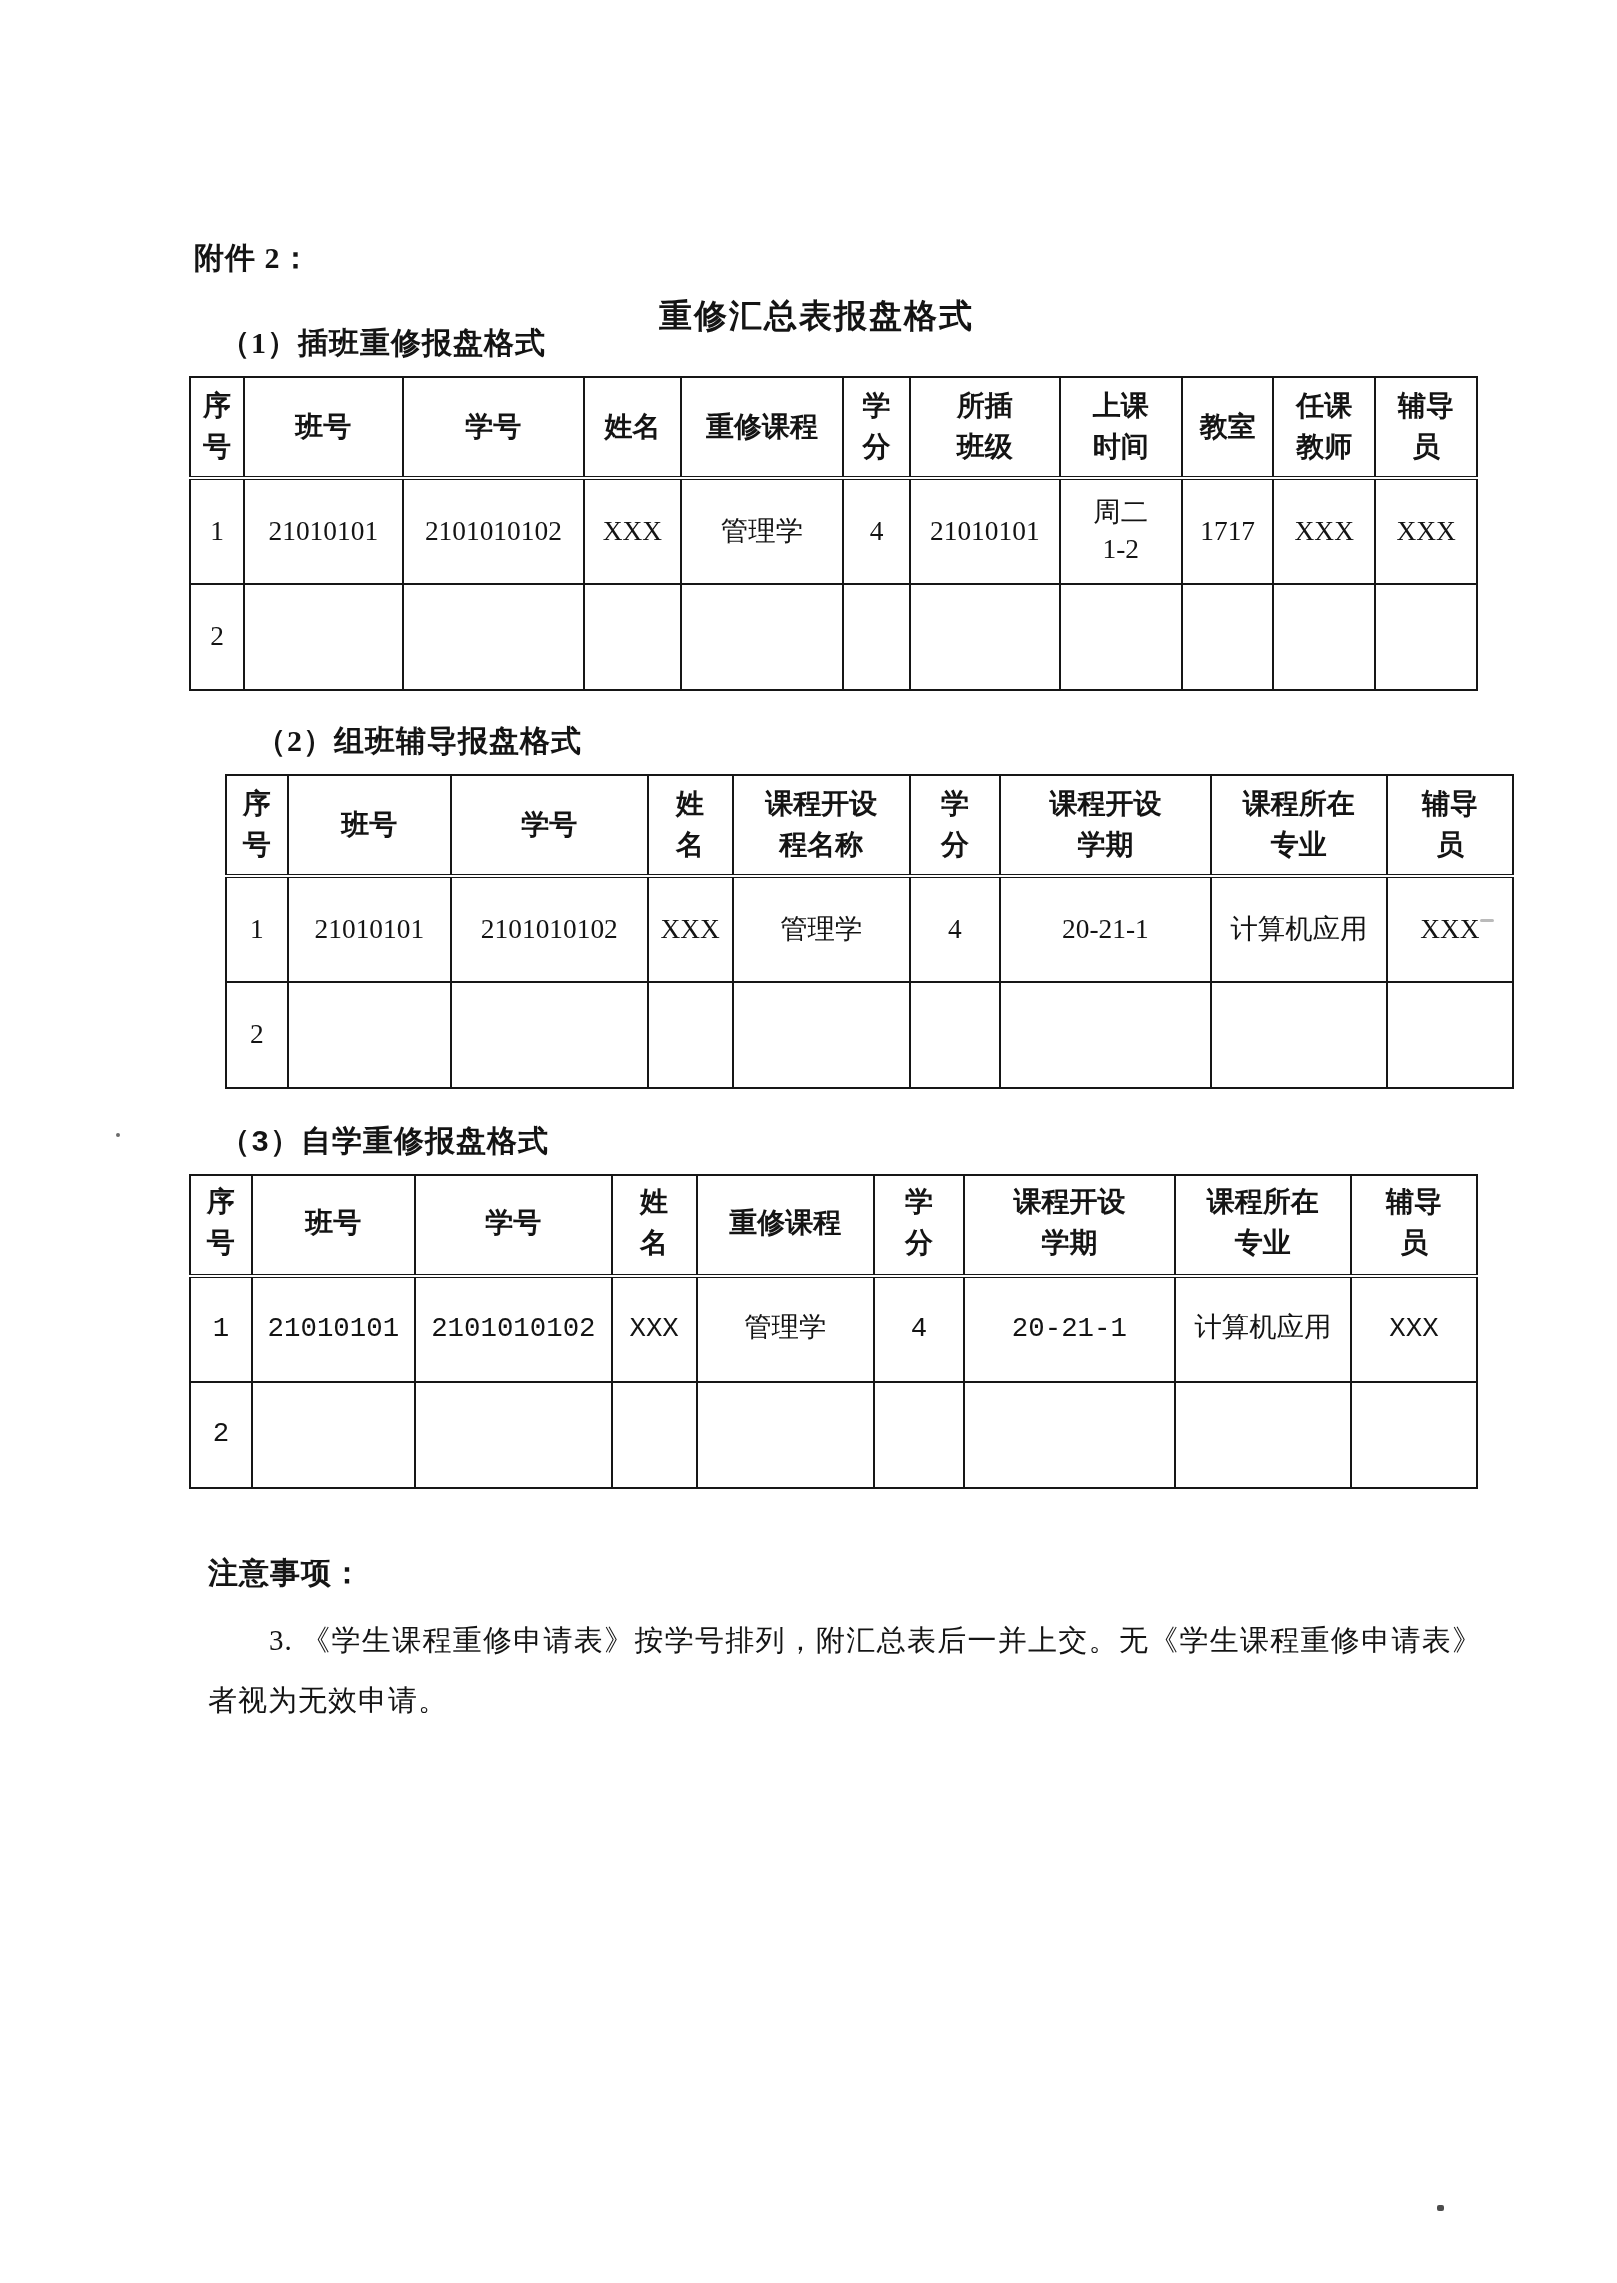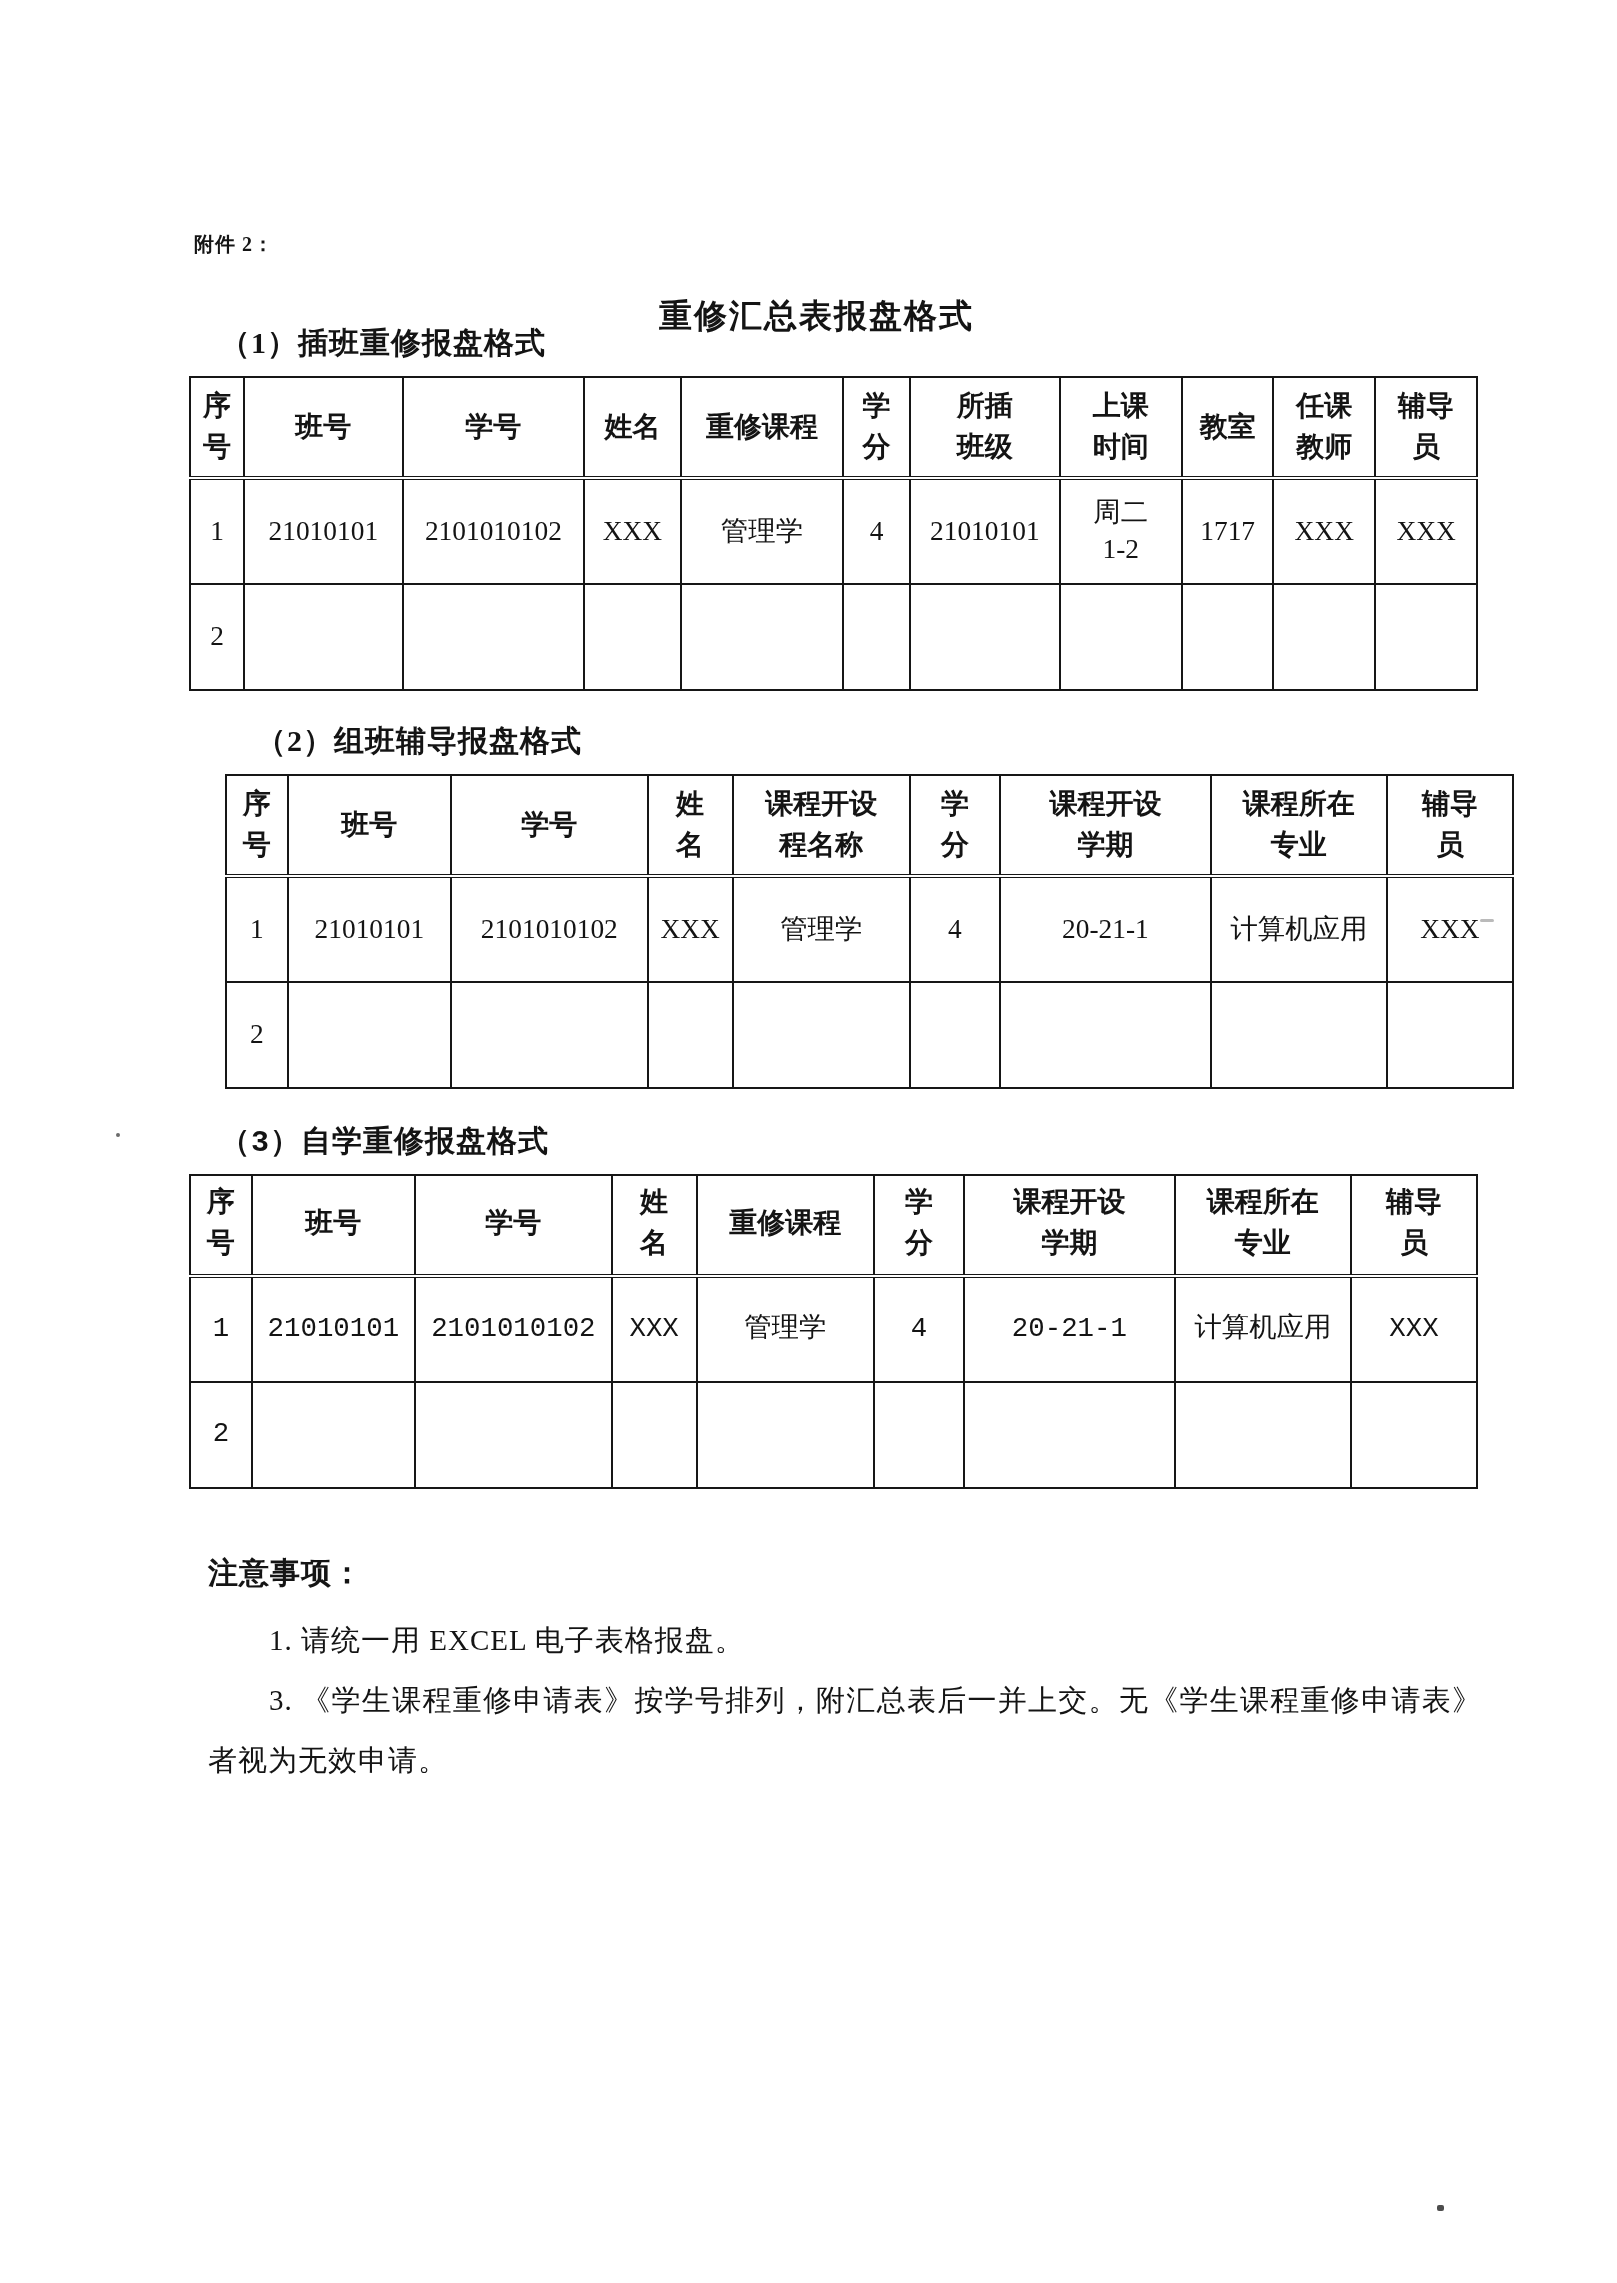--- a/index.html
+++ b/index.html
@@ -5,22 +5,22 @@
   html,body{margin:0;padding:0;background:#ffffff;}
   .page{
     position:relative;
     width:1617px;height:2284px;
     background:#ffffff;
     color:#141414;
     font-family:"Liberation Serif","DejaVu Serif",serif;
     overflow:hidden;
   }
   .attachment{
-    position:absolute;left:194px;top:231px;
-    font-size:20px;font-weight:bold;letter-spacing:1px;
+    position:absolute;left:194px;top:238px;
+    font-size:30px;font-weight:bold;letter-spacing:1px;
   }
   .doc-title{
     position:absolute;left:8px;top:294px;width:1617px;
     text-align:center;font-size:33px;font-weight:bold;letter-spacing:2px;
   }
   .tbl-block{position:absolute;left:189px;width:1289px;}
   #block1{top:323px;}
   #block2{top:721px;margin-left:36px;}
   #block3{top:1121px;font-family:Liberation Mono, monospace;}
   .section-label{
@@ -260,21 +260,20 @@
             <td></td>
             <td></td>
             <td></td>
           </tr>
         </tbody>
       </table>
   </section>
 
   <div class="notes">
     <div class="notes-heading">注意事项：</div>
-    <p class="note">1. 请统一用 EXCEL 电子表格报盘。</p>
     <p class="note">3. 《学生课程重修申请表》按学号排列，附汇总表后一并上交。无《学生课程重修申请表》者视为无效申请。</p>
   </div>
 
   <div class="artifact a1"></div>
   <div class="artifact a2"></div>
   <div class="artifact a3"></div>
 
 </div>
 
 

